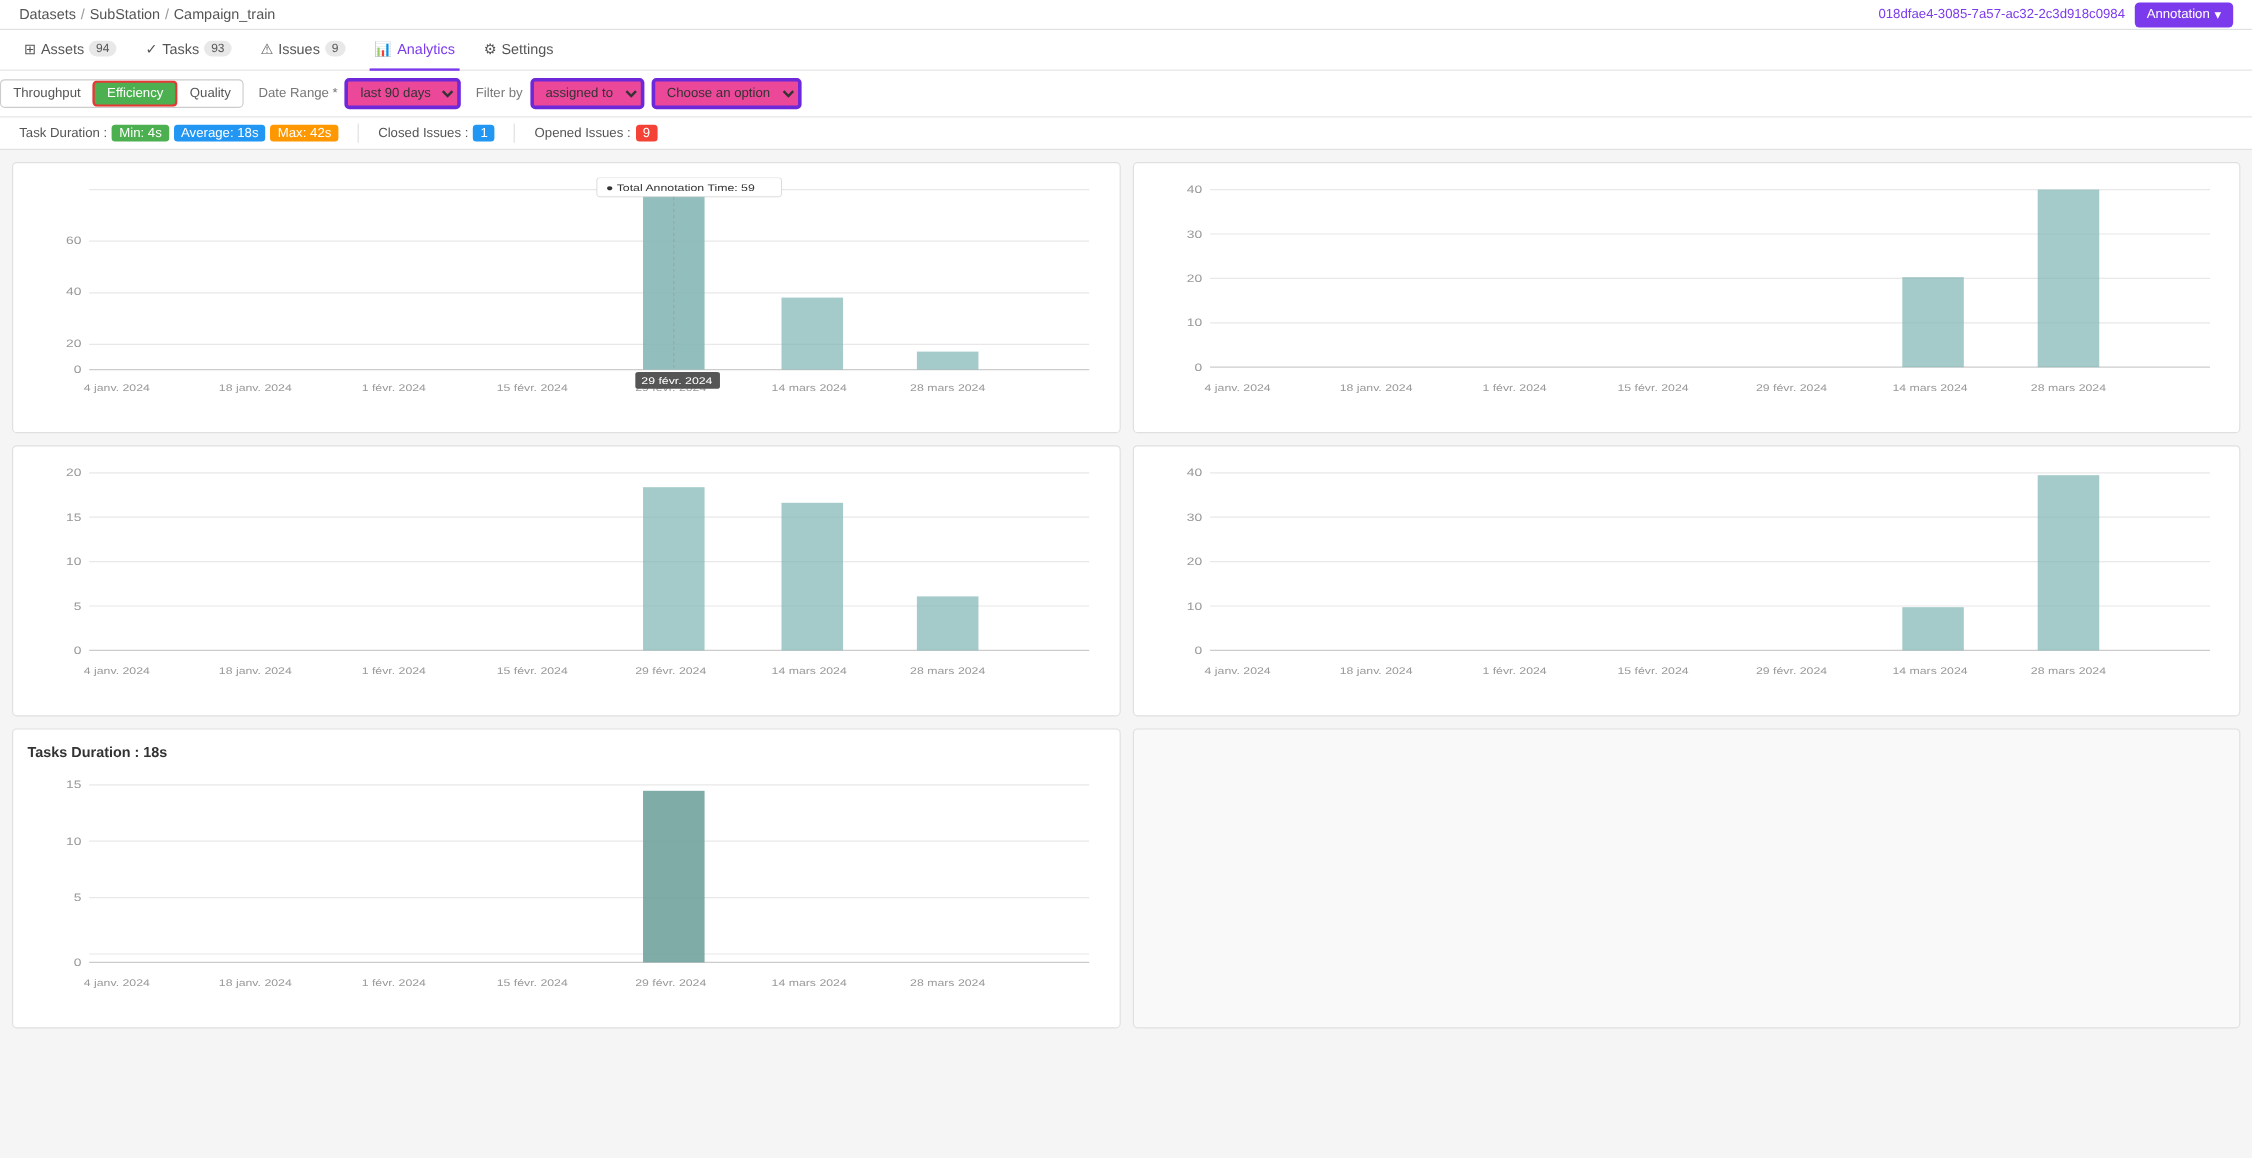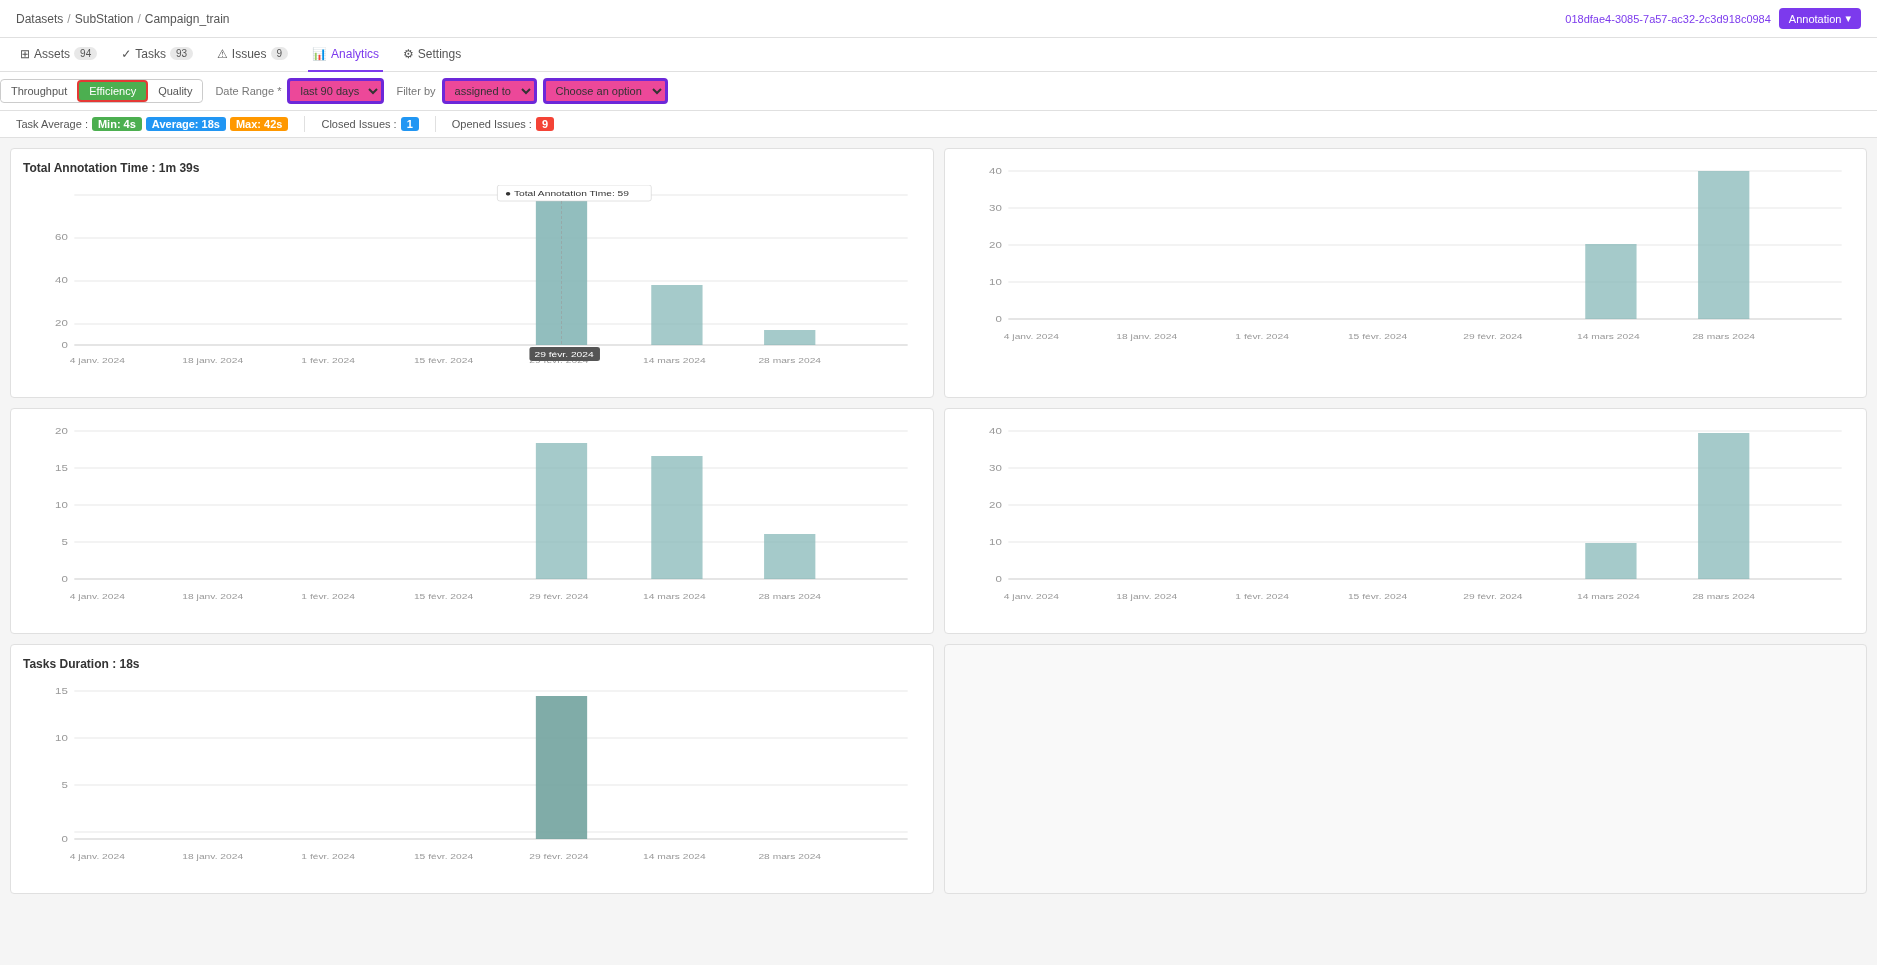--- a/index.html
+++ b/index.html
@@ -2,21 +2,21 @@
 <html><head>
   <meta charset="utf-8">
   <style>
     * { box-sizing: border-box; margin: 0; padding: 0; }
     body { font-family: -apple-system, BlinkMacSystemFont, 'Segoe UI', sans-serif; font-size: 12px; background: #f5f5f5; color: #333; }
 
     
     .top-bar {
       display: flex; align-items: center; justify-content: space-between;
       background: #fff; border-bottom: 1px solid #e0e0e0;
-      padding: 0 16px; height: 38px;
+      padding: 0 16px; height: 25px;
     }
     .breadcrumb { display: flex; align-items: center; gap: 4px; font-size: 12px; color: #555; }
     .breadcrumb span { color: #555; }
     .breadcrumb .sep { color: #999; }
     .top-right { display: flex; align-items: center; gap: 8px; }
     .uuid { font-size: 11px; color: #7c3aed; }
     .annotations-btn {
       background: #7c3aed; color: #fff; border: none; border-radius: 4px;
       padding: 4px 10px; font-size: 11px; cursor: pointer; display: flex; align-items: center; gap: 4px;
     }
@@ -59,21 +59,21 @@
     }
 
     
     .stats-bar {
       display: flex; align-items: center;
       background: #fff; border-bottom: 1px solid #e0e0e0;
       padding: 5px 16px; gap: 16px;
     }
     .stat-item { display: flex; align-items: center; gap: 4px; font-size: 11px; }
     .stat-label { color: #555; }
-    .badge { border-radius: 3px; padding: 1px 6px; font-size: 11px; font-weight: 700; }
+    .badge { border-radius: 3px; padding: 1px 6px; font-size: 11px; font-weight: 400; }
     .badge-green { background: #4caf50; color: #fff; }
     .badge-blue { background: #2196f3; color: #fff; }
     .badge-orange { background: #ff9800; color: #fff; }
     .badge-red { background: #f44336; color: #fff; }
     .stat-divider { width: 1px; height: 16px; background: #e0e0e0; }
 
     
     .main-content { padding: 10px; display: flex; flex-direction: column; gap: 10px; }
     .chart-row { display: flex; gap: 10px; }
     .chart-card {
@@ -150,21 +150,21 @@
       <option>assigned to</option>
     </select>
     <select>
       <option>Choose an option</option>
     </select>
   </div>
 </div>
 
 <div class="stats-bar">
   <div class="stat-item">
-    <span class="stat-label">Task Average :</span>
+    <span class="stat-label">Task Duration :</span>
     <span class="badge badge-green">Min: 4s</span>
     <span class="badge badge-blue">Average: 18s</span>
     <span class="badge badge-orange">Max: 42s</span>
   </div>
   <div class="stat-divider"></div>
   <div class="stat-item">
     <span class="stat-label">Closed Issues :</span>
     <span class="badge badge-blue">1</span>
   </div>
   <div class="stat-divider"></div>
@@ -172,21 +172,20 @@
     <span class="stat-label">Opened Issues :</span>
     <span class="badge badge-red">9</span>
   </div>
 </div>
 
 <div class="main-content">
 
   <div class="chart-row">
 
     <div class="chart-card">
-      <div class="chart-title">Total Annotation Time : 1m 39s</div>
       <div class="chart-area">
         <svg viewBox="0 0 700 200" preserveAspectRatio="none" xmlns="http://www.w3.org/2000/svg">
 
           <line x1="40" y1="10" x2="690" y2="10" stroke="#e8e8e8" stroke-width="1"></line>
           <line x1="40" y1="53" x2="690" y2="53" stroke="#e8e8e8" stroke-width="1"></line>
           <line x1="40" y1="96" x2="690" y2="96" stroke="#e8e8e8" stroke-width="1"></line>
           <line x1="40" y1="139" x2="690" y2="139" stroke="#e8e8e8" stroke-width="1"></line>
           <line x1="40" y1="160" x2="690" y2="160" stroke="#ccc" stroke-width="1"></line>
 
           <text x="35" y="163" text-anchor="end" font-size="9" fill="#999">0</text>

